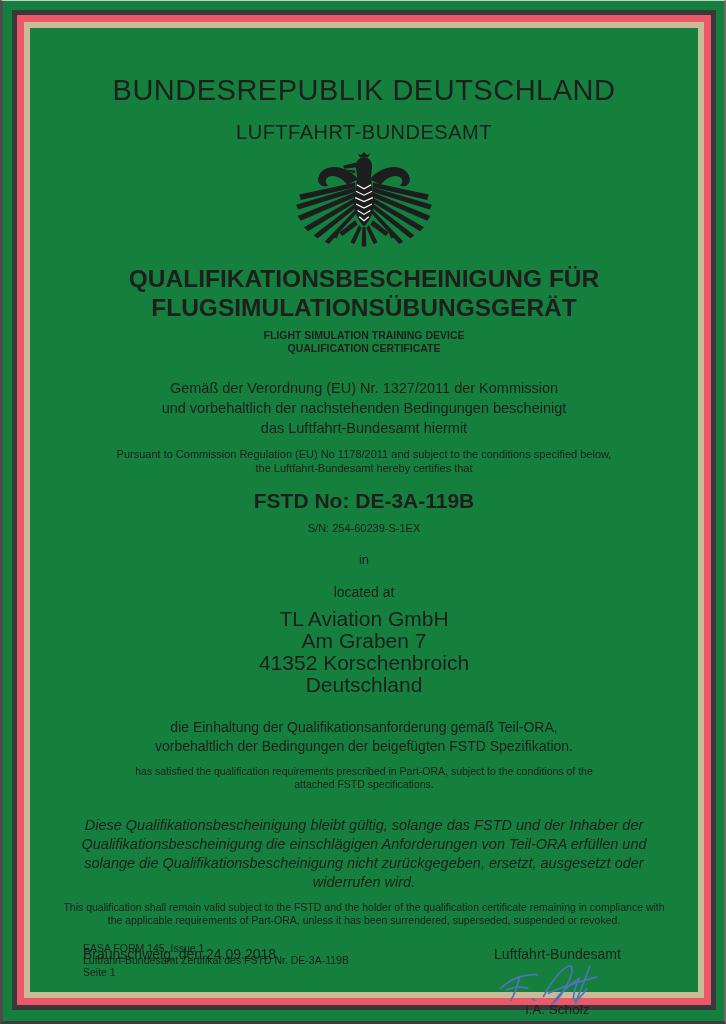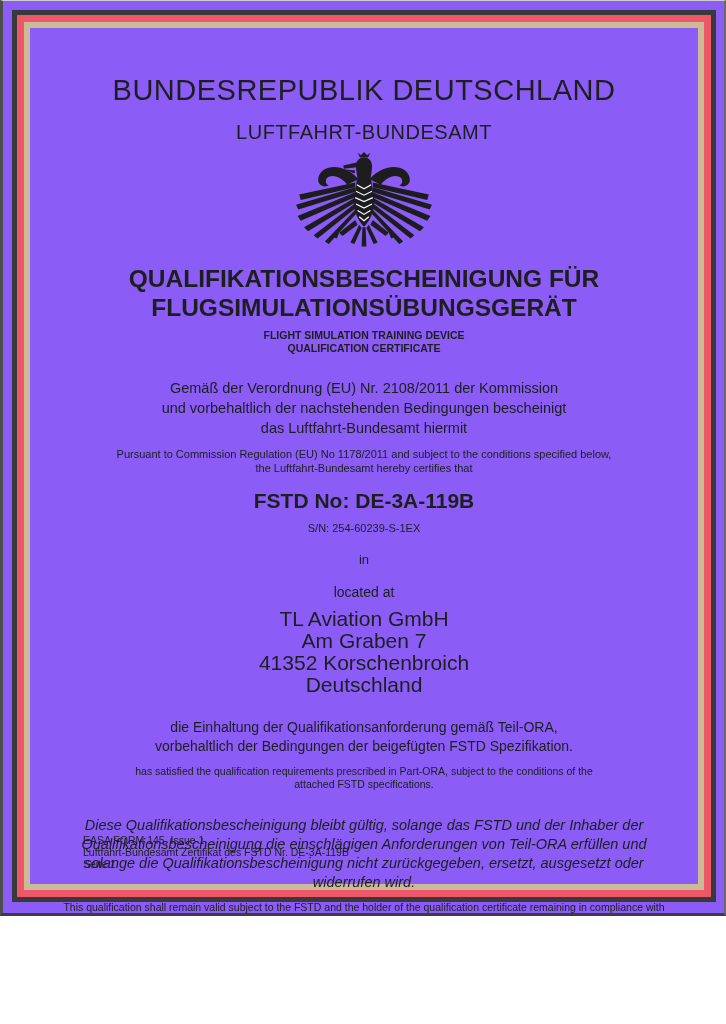--- a/index.html
+++ b/index.html
@@ -5,22 +5,22 @@
   html, body {
     margin: 0;
     padding: 0;
     background: #ffffff;
     font-family: "Liberation Sans", sans-serif;
     color: #1e1e1e;
   }
   .page {
     position: relative;
     width: 726px;
-    height: 916px;
-    background: #8b5cf6;
+    height: 1024px;
+    background: #15803d;
     box-sizing: border-box;
     border-top: 1px solid #cccccc;
     border-right: 2px solid #6a6a6a;
     border-bottom: 3px solid #3d3d3d;
     border-left: 3px solid #4c4c4c;
     overflow: hidden;
   }
   
   .frame {
     position: absolute;
@@ -222,21 +222,21 @@
         </g>
       </svg>
     </div>
 
     <div class="main-title t">QUALIFIKATIONSBESCHEINIGUNG FÜR
 FLUGSIMULATIONSÜBUNGSGERÄT</div>
 
     <div class="sub-title t">FLIGHT SIMULATION TRAINING DEVICE
 QUALIFICATION CERTIFICATE</div>
 
-    <div class="preamble-de t">Gemäß der Verordnung (EU) Nr. 2108/2011 der Kommission
+    <div class="preamble-de t">Gemäß der Verordnung (EU) Nr. 1327/2011 der Kommission
 und vorbehaltlich der nachstehenden Bedingungen bescheinigt
 das Luftfahrt-Bundesamt hiermit</div>
 
     <div class="preamble-en t">Pursuant to Commission Regulation (EU) No 1178/2011 and subject to the conditions specified below,
 the Luftfahrt-Bundesamt hereby certifies that</div>
 
     <div class="fstd-no">FSTD No: DE-3A-119B</div>
 
     <div class="serial">S/N: 254-60239-S-1EX</div>
 

